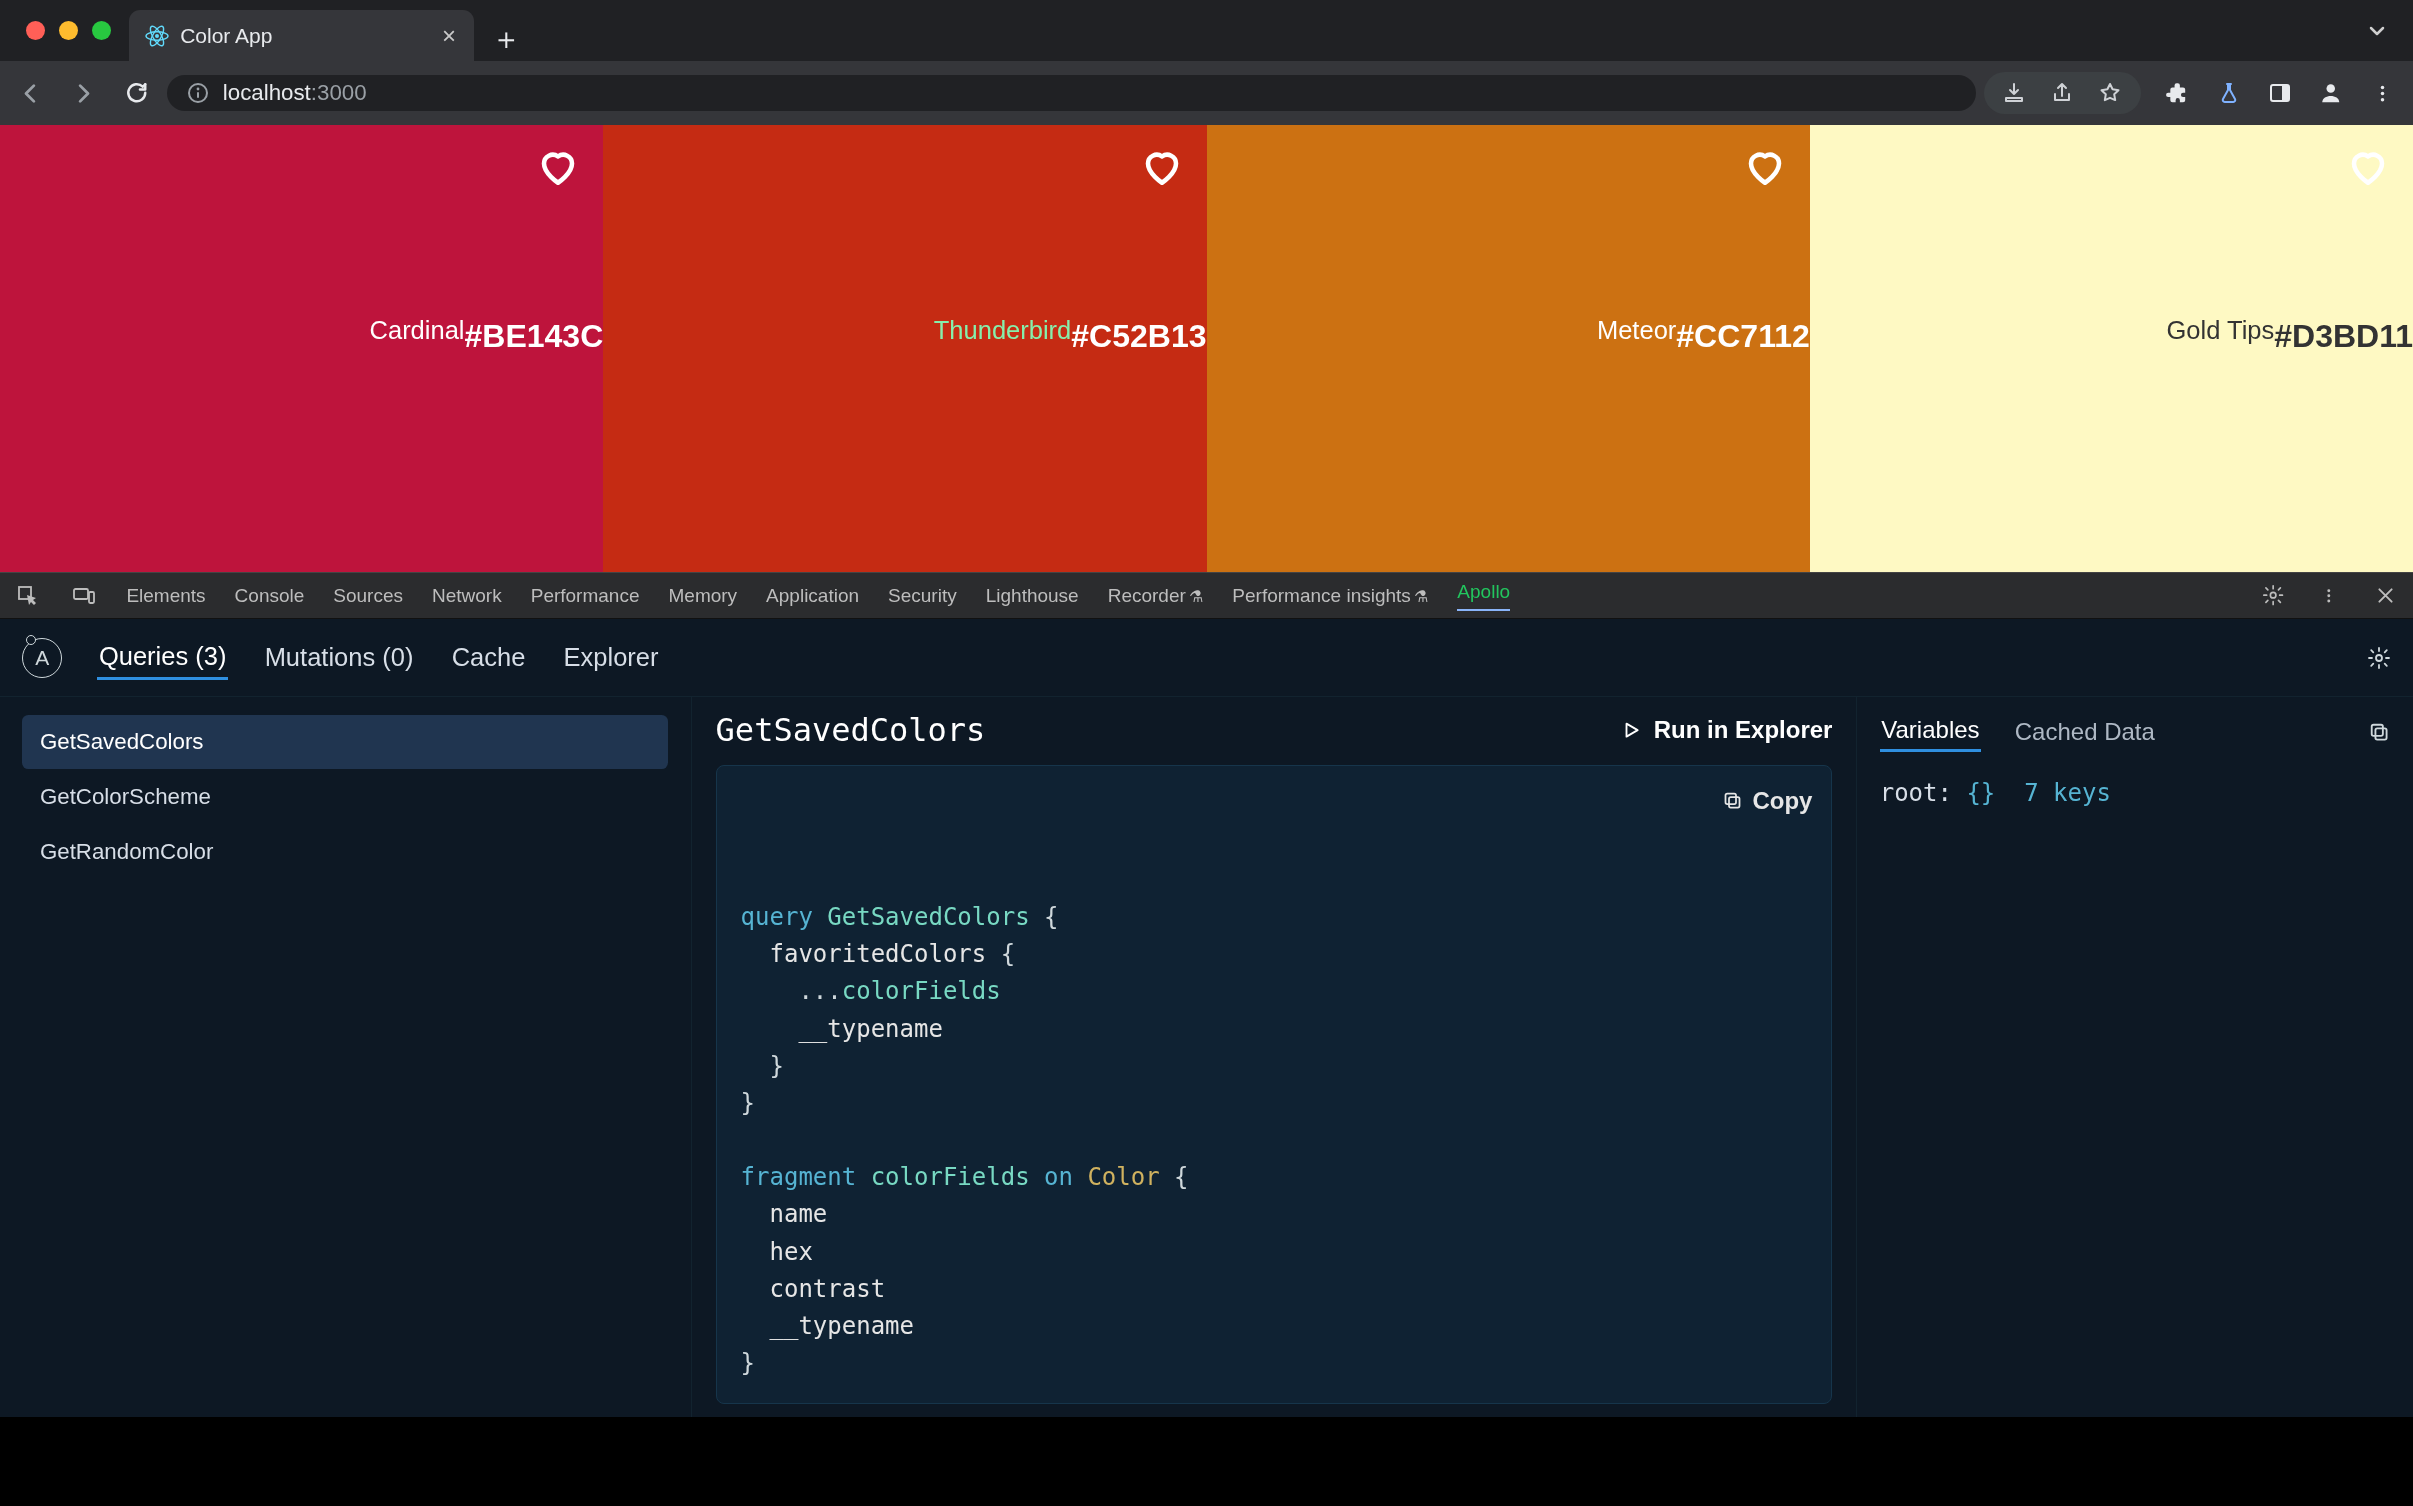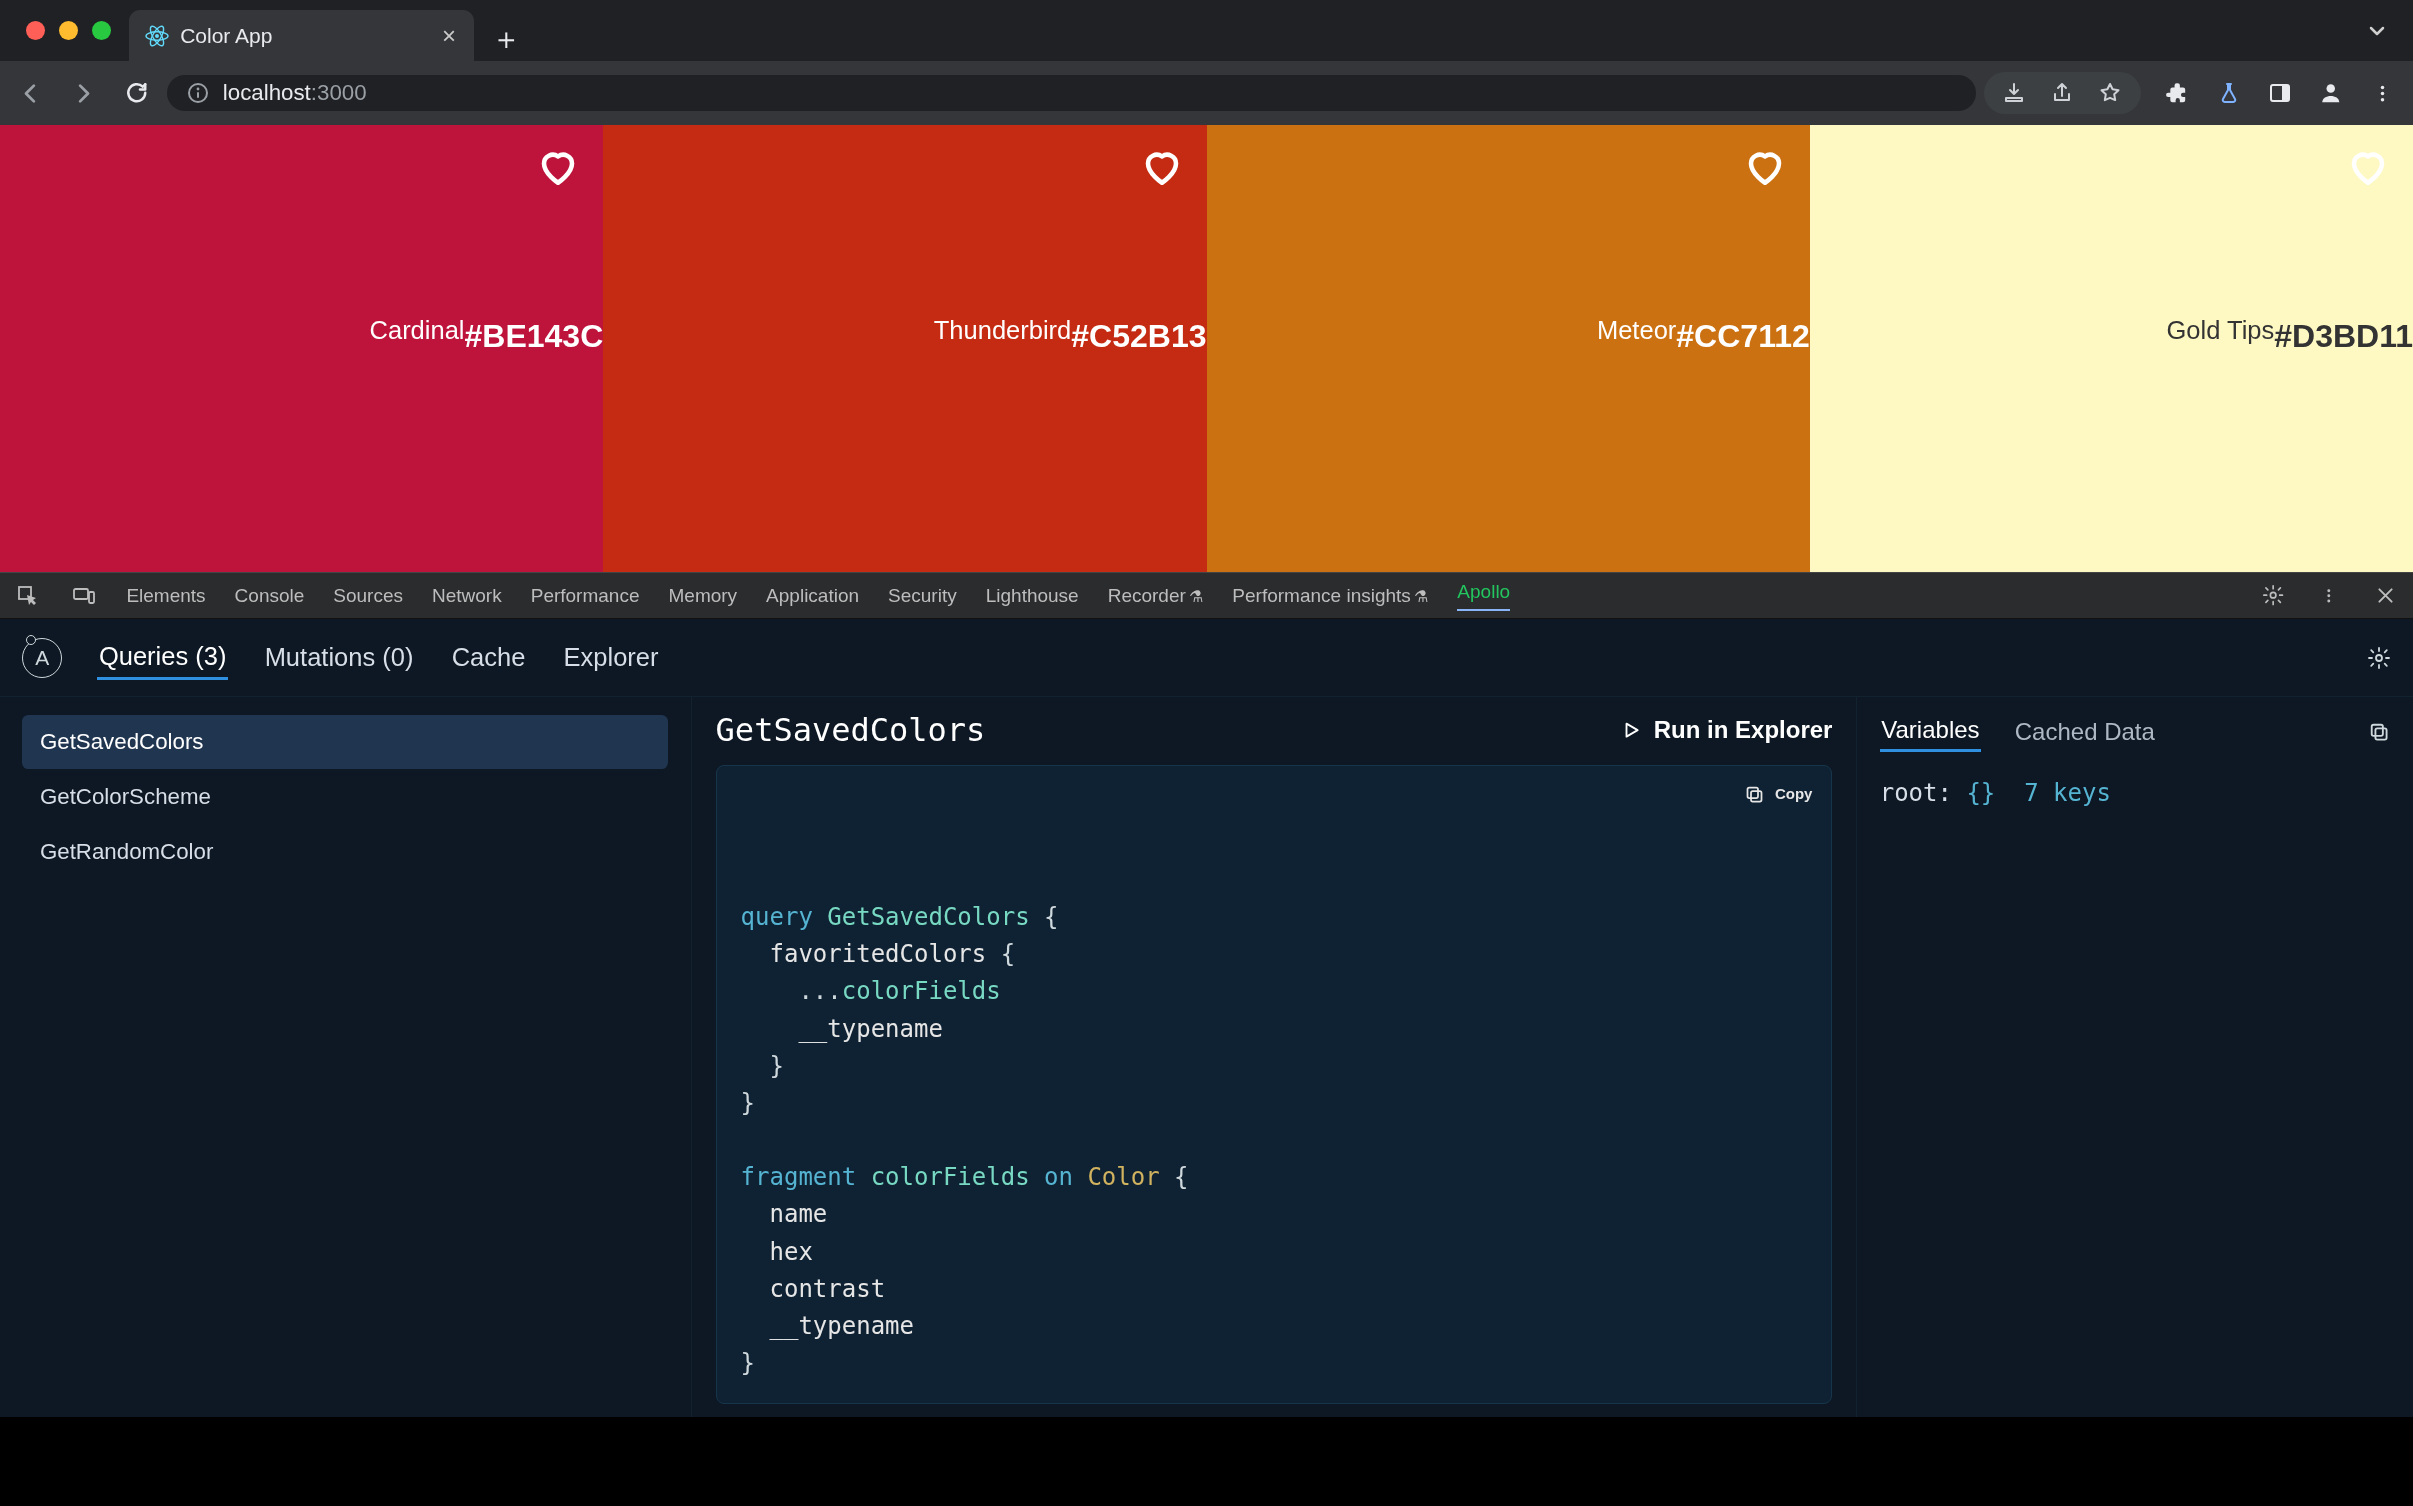--- a/index.html
+++ b/index.html
@@ -72,21 +72,21 @@
   .ap-side{width:646px;padding:17.6px 22.3px;}
   .ap-side-item{font-size:22.3px;padding:14.4px 17.6px;border-radius:6.4px;color:#d7dee7;}
   .ap-side-item.selected{background:var(--apollo-sel);color:#fff;}
 
   .ap-main{flex:1;display:flex;min-width:0;}
   .ap-detail{flex:1;padding:14.4px 24px 24px 24px;min-width:0;border-left:0.8px solid #12232f;}
   .ap-detail-head{display:flex;align-items:center;gap:16px;margin-bottom:16px;}
   .ap-title{font-family:ui-monospace,Menlo,Consolas,monospace;font-size:32px;color:#fff;flex:1;}
   .run-exp{display:flex;align-items:center;gap:11.2px;color:#fff;font-size:24px;font-weight:600;}
   .codebox{position:relative;background:#0f2233;border:0.8px solid #16354b;border-radius:8px;padding:21px 24px;font-family:ui-monospace,Menlo,Consolas,monospace;font-size:24px;line-height:1.55;color:var(--code-field);white-space:pre;}
-  .codebox .copy{position:absolute;top:16px;right:19px;display:flex;align-items:center;gap:9.6px;color:#e6e6e6;font-family:-apple-system,Segoe UI,Arial,sans-serif;font-size:15px;font-weight:600;}
+  .codebox .copy{position:absolute;top:16px;right:19px;display:flex;align-items:center;gap:9.6px;color:#e6e6e6;font-family:-apple-system,Segoe UI,Arial,sans-serif;font-size:24px;font-weight:600;}
   .k{color:var(--code-key);} .n{color:var(--code-name);} .p{color:var(--code-punc);} .f{color:var(--code-field);} .t{color:#d0b25f;}
 
   .ap-right{width:511px;border-left:0.8px solid #12232f;padding:14.4px 22.3px;}
   .ap-right-tabs{display:flex;gap:32px;align-items:center;}
   .ap-rtab{font-size:24px;color:#aeb8c4;padding:4.8px 1.6px;}
   .ap-rtab.active{color:#fff;border-bottom:3.2px solid #2f8fe0;}
   .ap-right-tabs .spacer{flex:1;}
   .vars{font-family:ui-monospace,Menlo,Consolas,monospace;font-size:24px;margin-top:27px;color:#d7dee7;}
   .vars .key{color:#56b4d3;}
 
@@ -214,21 +214,21 @@
         </span>
         <div class="name" style="color:#ffffff">Cardinal</div>
         <div class="hex" style="color:#ffffff">#BE143C</div>
       </div>
       <div class="swatch" style="background: rgb(197, 43, 19);">
         <span class="heart">
           <svg viewBox="0 0 24 24" width="42" height="42">
             <path d="M12 21s-8-5.3-8-11a5 5 0 0 1 8-4 5 5 0 0 1 8 4c0 5.7-8 11-8 11z" fill="none" stroke="#fff" stroke-width="2.6" stroke-linejoin="round"></path>
           </svg>
         </span>
-        <div class="name" style="color:#ffffff">Thunderbird</div>
+        <div class="name" style="color:#86efac">Thunderbird</div>
         <div class="hex" style="color:#ffffff">#C52B13</div>
       </div>
       <div class="swatch" style="background: rgb(204, 113, 18);">
         <span class="heart">
           <svg viewBox="0 0 24 24" width="42" height="42">
             <path d="M12 21s-8-5.3-8-11a5 5 0 0 1 8-4 5 5 0 0 1 8 4c0 5.7-8 11-8 11z" fill="none" stroke="#fff" stroke-width="2.6" stroke-linejoin="round"></path>
           </svg>
         </span>
         <div class="name" style="color:#ffffff">Meteor</div>
         <div class="hex" style="color:#ffffff">#CC7112</div>

